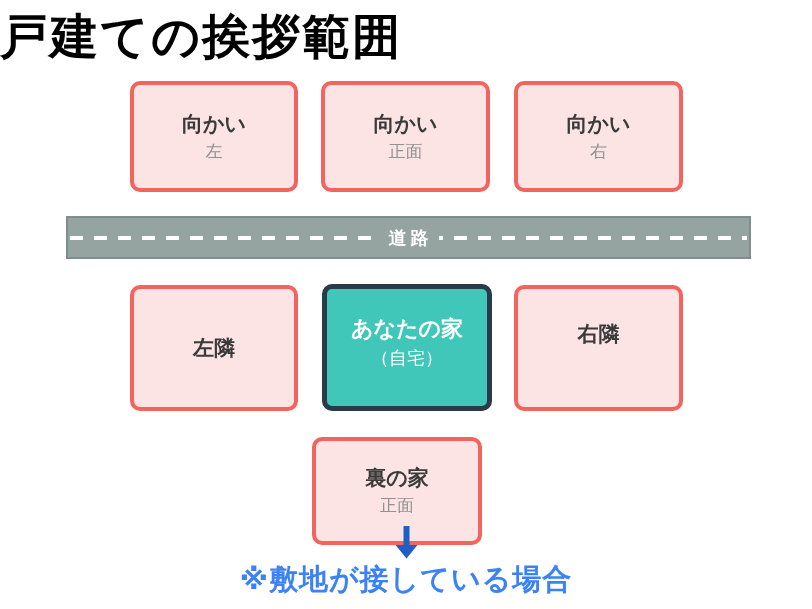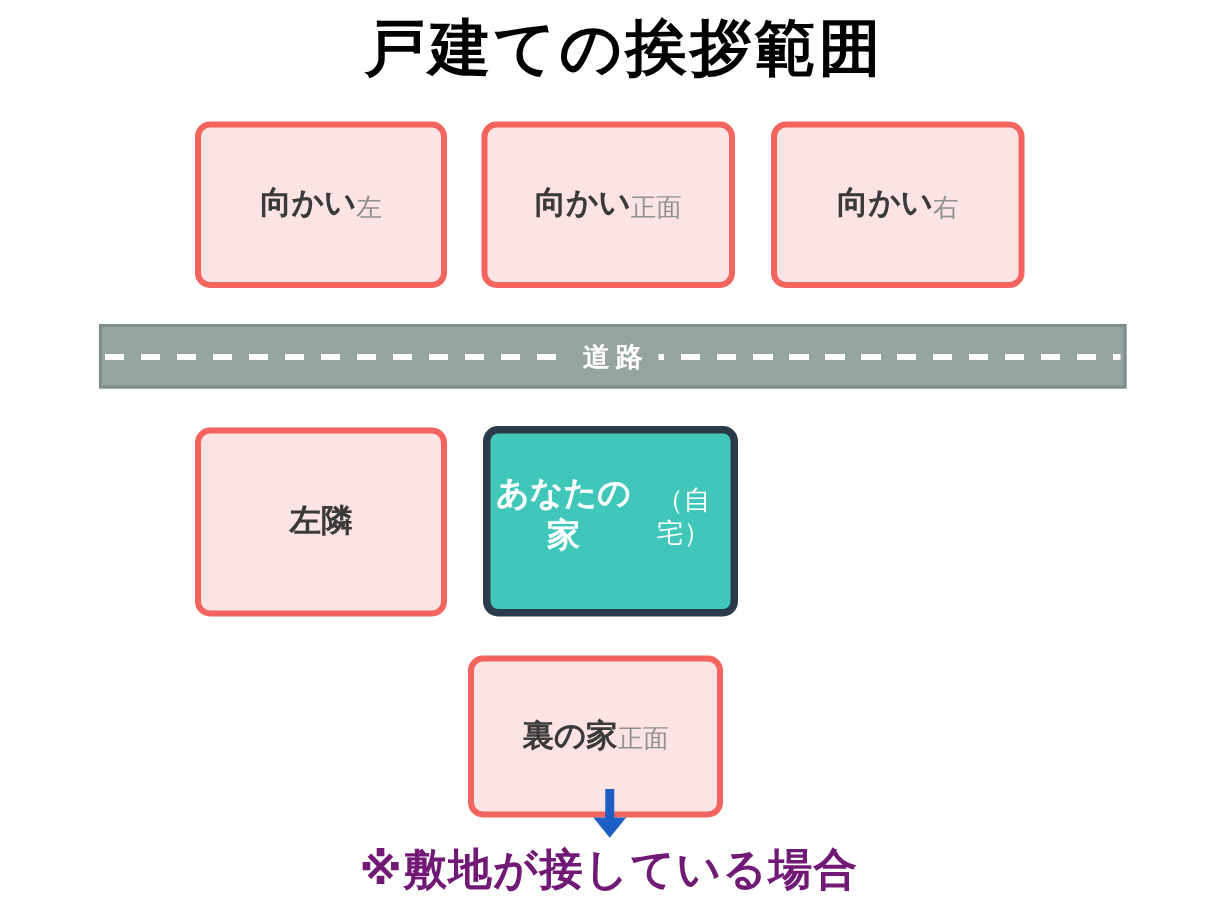--- a/index.html
+++ b/index.html
@@ -20,32 +20,31 @@
     font-family: "Liberation Sans", "DejaVu Sans", sans-serif;
     width: 812px; height: 609px;
     position: relative;
     overflow: hidden;
   }
   .canvas { position: absolute; inset: 0; background: #ffffff; }
 
   .title {
     position: absolute;
     left: 0; top: 5px; width: 100%;
-    text-align: center;
-    font-size: 41px;
+    font-size: 48px;
     font-weight: 800;
     letter-spacing: 2px;
     color: var(--title-black);
-    padding-left: 20px;
   }
 
   .house-box {
     position: absolute;
     border-radius: 10px;
     display: flex;
+    flex-direction: column;
     align-items: center;
     justify-content: center;
     text-align: center;
   }
   .pink {
     background: var(--pink-fill);
     border: 4px solid var(--red-border);
   }
   .teal {
     background: var(--teal-fill);
@@ -116,21 +115,21 @@
     z-index: 5;
   }
 
   .note {
     position: absolute;
     left: 0; top: 560px; width: 100%;
     text-align: center;
     font-size: 29px;
     font-weight: 800;
     letter-spacing: 1px;
-    color: #701a75;
+    color: #3b82f6;
   }
 </style>
 </head>
 <body>
 
 <div class="canvas">
 
   <h1 class="title">戸建ての挨拶範囲</h1>
 
   <div class="house-box pink b-front-left">
@@ -151,20 +150,23 @@
     <span class="road-label">道路</span>
   </div>
 
   <div class="house-box pink b-left-neighbor">
     <div class="box-label">左隣</div>
   </div>
   <div class="house-box teal b-your-house">
     <div class="box-label">あなたの家</div>
     <div class="box-sublabel">（自宅）</div>
   </div>
+  <div class="house-box pink b-right-neighbor">
+    <div class="box-label">右隣</div>
+  </div>
 
   <div class="house-box pink b-back-house">
     <div class="box-label">裏の家</div>
     <div class="box-sublabel">正面</div>
   </div>
 
   <svg class="down-arrow" viewBox="0 0 27 33" xmlns="http://www.w3.org/2000/svg">
     <rect x="10.5" y="0" width="6" height="20" fill="#1d5fc5"></rect>
     <polygon points="2.5,19 24.5,19 13.5,32.5" fill="#1d5fc5"></polygon>
   </svg>

